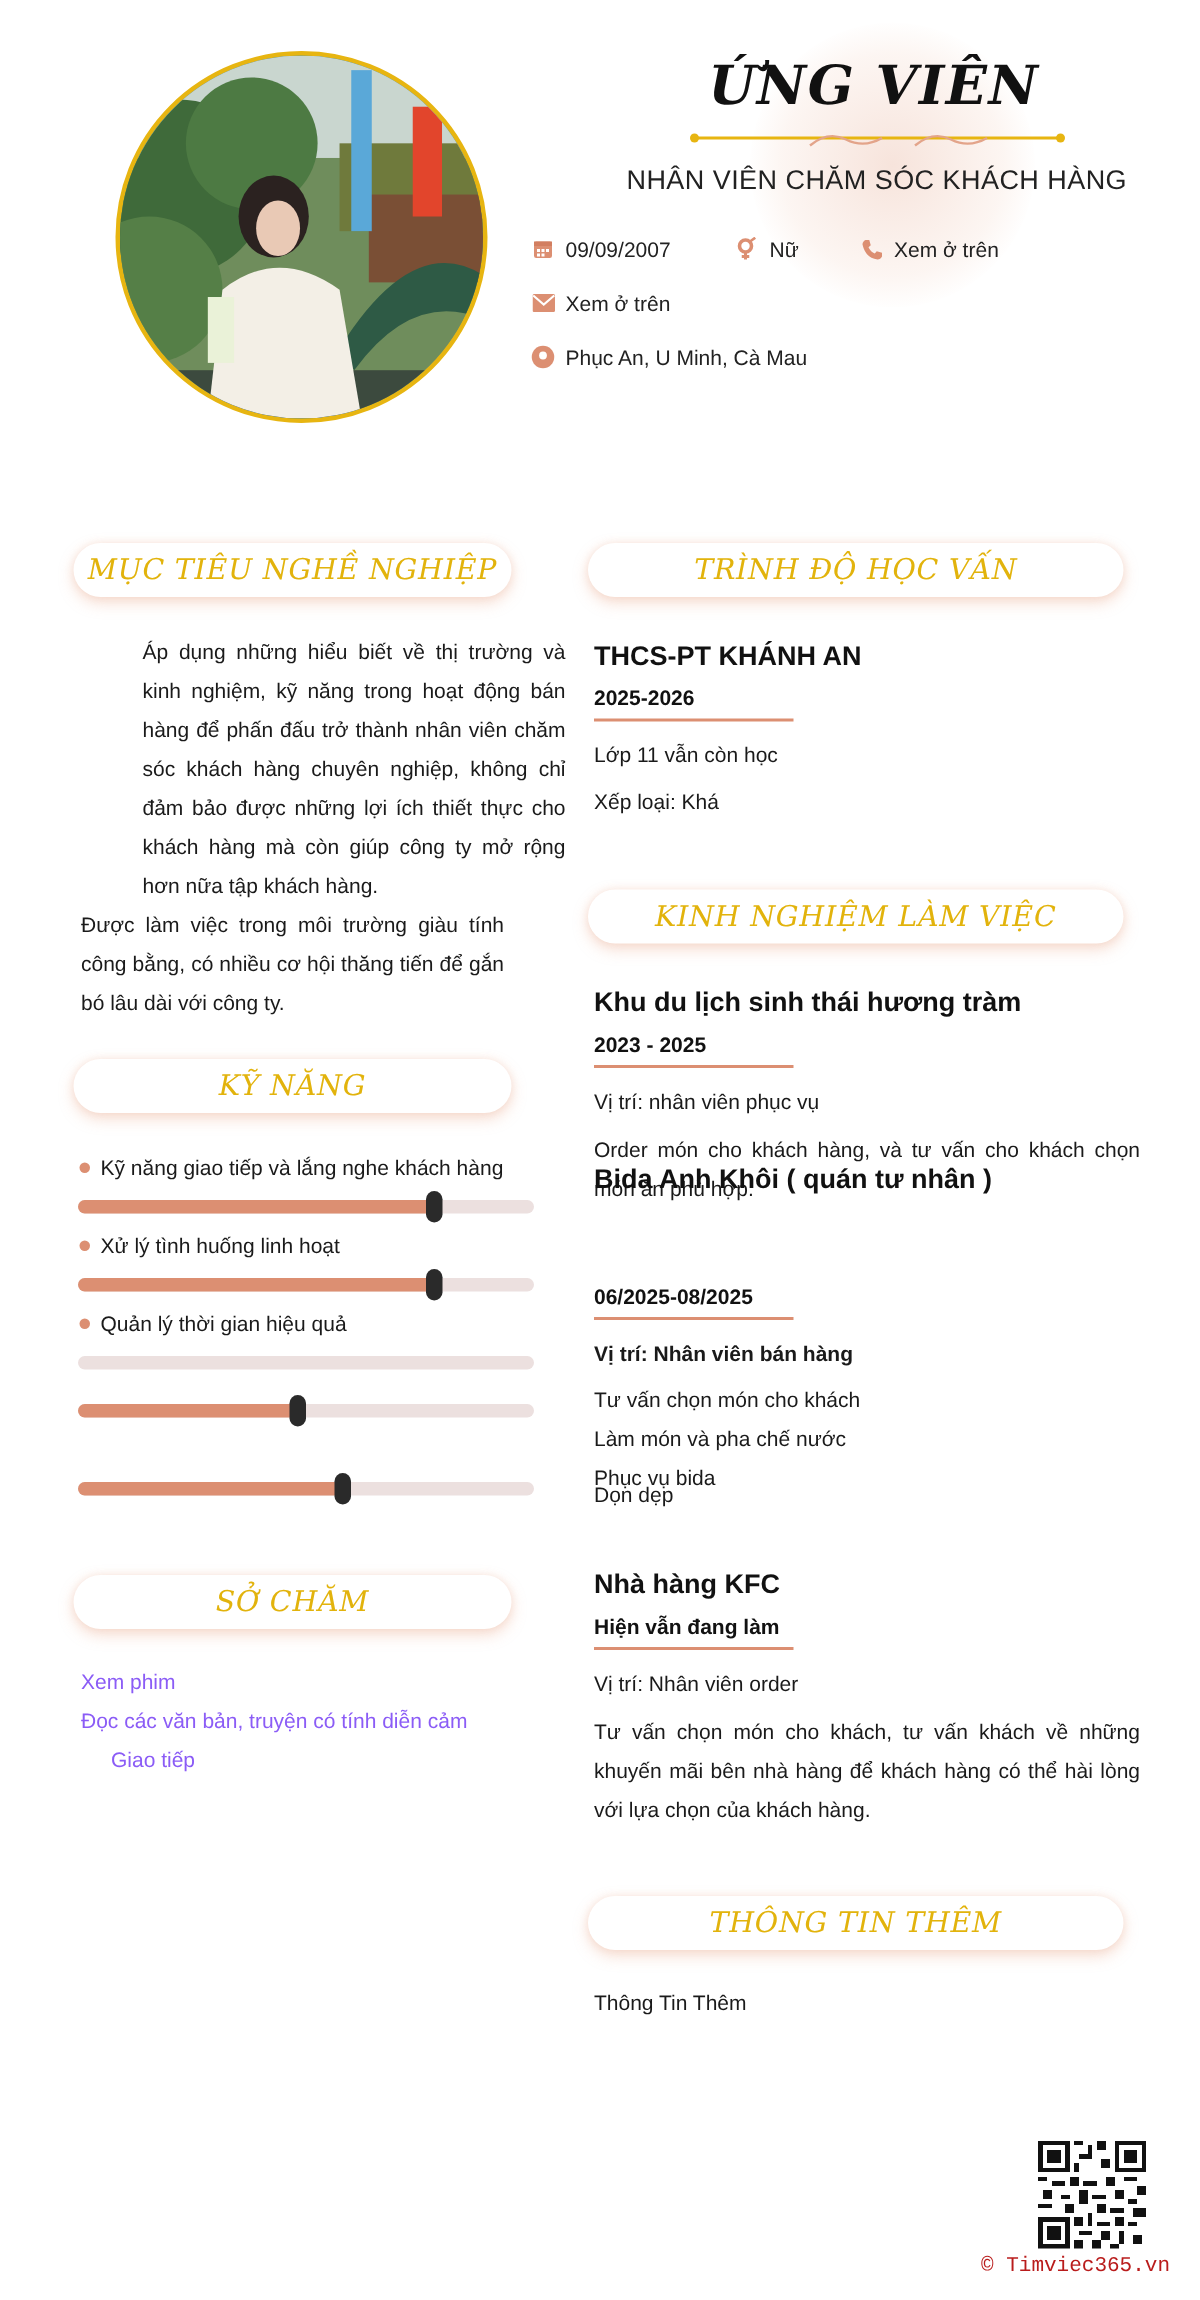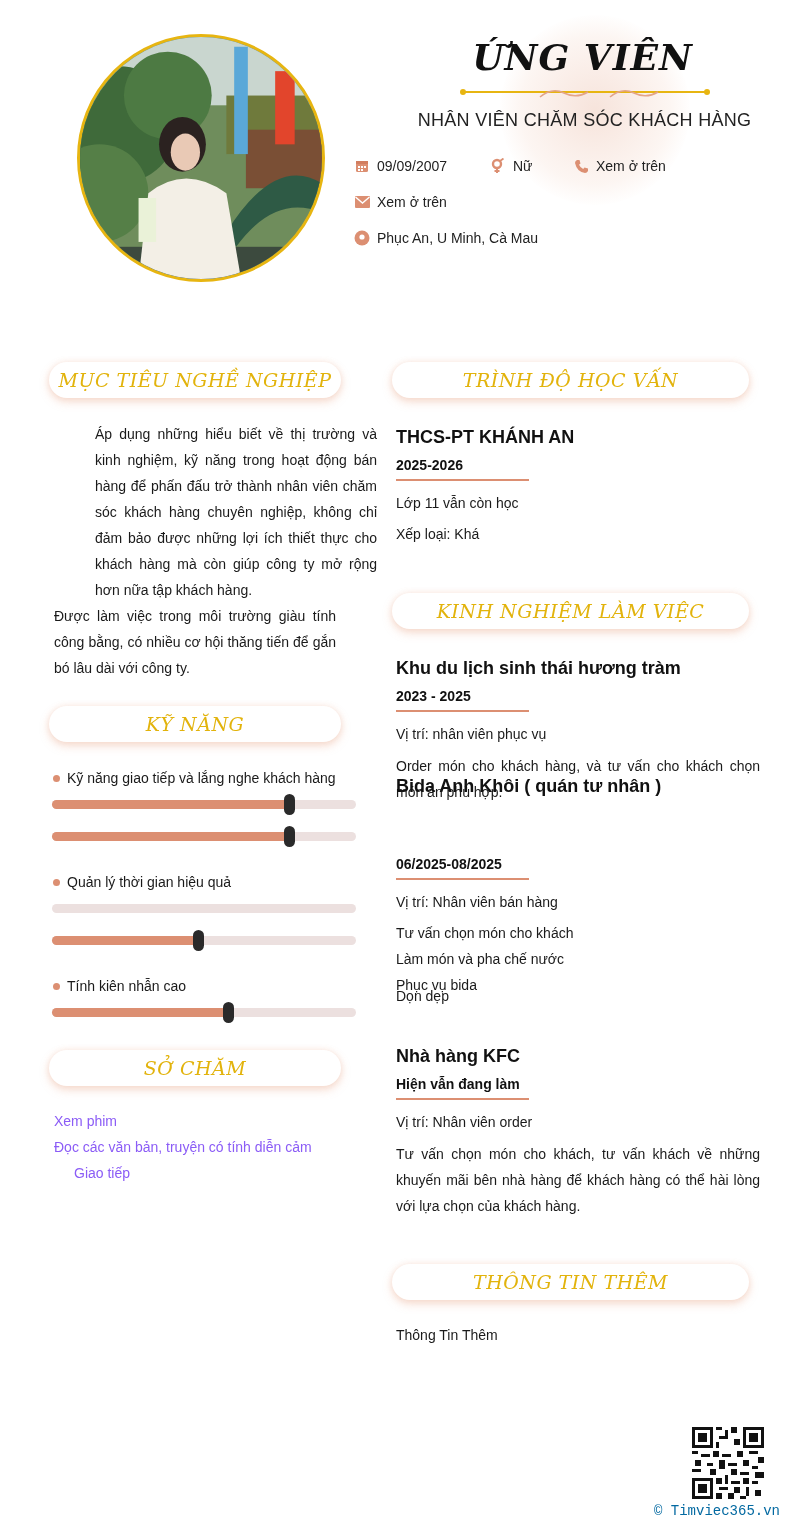--- a/index.html
+++ b/index.html
@@ -37,21 +37,21 @@
   .skill-knob { position: absolute; top: -6px; width: 11px; height: 21px; border-radius: 6px; background: #2a2a2a; margin-left: -5px; }
 
   .list-item { position: absolute; font-size: 14px; color: #8b5cf6; }
 
   .job-title-b { position: absolute; left: 396px; font-weight: bold; font-size: 18px; color: #111; }
   .job-date { position: absolute; left: 396px; font-weight: bold; font-size: 14px; color: #111; }
   .job-underline { position: absolute; left: 396px; width: 133px; height: 2px; background: #dc8f72; }
   .txt { position: absolute; left: 396px; font-size: 14px; color: #1a1a1a; }
 
   .qr { position: absolute; left: 692px; top: 1427px; width: 72px; height: 72px; }
-  .copyright { position: absolute; left: 654px; top: 1503px; font-family: "Liberation Mono", monospace; font-size: 14px; color: #0369a1; }
+  .copyright { position: absolute; left: 654px; top: 1503px; font-family: "Liberation Mono", monospace; font-size: 14px; color: #b91c1c; }
 </style>
 </head>
 <body>
 
 <div class="glow"></div>
 
 <div class="avatar">
   <svg viewBox="0 0 248 248">
     <rect width="248" height="248" fill="#6f8d5c"></rect>
     <rect x="0" y="0" width="248" height="70" fill="#c9d6cf"></rect>
@@ -144,43 +144,43 @@
   <div class="skill-label">
       <span class="skill-dot"></span>
       <span>Kỹ năng giao tiếp và lắng nghe khách hàng</span>
     </div>
   <div class="skill-bar">
       <div class="skill-fill" style="width:78%"></div>
       <div class="skill-knob" style="left:78%"></div>
     </div>
 </div>
 <div class="skill" style="top:820px;">
+  <div class="skill-label">
+      <span class="skill-dot"></span>
+      <span>Xử lý tình huống linh hoạt</span>
+    </div>
   <div class="skill-bar">
       <div class="skill-fill" style="width:78%"></div>
       <div class="skill-knob" style="left:78%"></div>
     </div>
 </div>
 <div class="skill" style="top:872px;">
   <div class="skill-label">
       <span class="skill-dot"></span>
       <span>Quản lý thời gian hiệu quả</span>
     </div>
   <div class="skill-bar"></div>
 </div>
 <div class="skill" style="top:924px;">
   <div class="skill-bar">
       <div class="skill-fill" style="width:48%"></div>
       <div class="skill-knob" style="left:48%"></div>
     </div>
 </div>
 <div class="skill" style="top:976px;">
-  <div class="skill-label">
-      <span class="skill-dot"></span>
-      <span>Tính kiên nhẫn cao</span>
-    </div>
   <div class="skill-bar">
       <div class="skill-fill" style="width:58%"></div>
       <div class="skill-knob" style="left:58%"></div>
     </div>
 </div>
 
 <div class="sec-head" style="left:49px; top:1050px; width:292px;">SỞ CHĂM</div>
 <div class="list-item" style="left:54px; top:1113px;">Xem phim</div>
 <div class="list-item" style="left:54px; top:1139px;">Đọc các văn bản, truyện có tính diễn cảm</div>
 <div class="list-item" style="left:54px; top:1165px;margin-left:20px;">Giao tiếp</div>
@@ -196,21 +196,21 @@
 
 <div class="job-title-b" style="top:658px;">Khu du lịch sinh thái hương tràm</div>
 <div class="job-date" style="top:688px;">2023 - 2025</div>
 <div class="job-underline" style="top:710px;"></div>
 <div class="txt" style="top:726px;">Vị trí: nhân viên phục vụ</div>
 <div class="para" style="left:396px; top:753px; width:364px;">Order món cho khách hàng, và tư vấn cho khách chọn món ăn phù hợp.</div>
 
 <div class="job-title-b" style="top:776px;">Bida Anh Khôi ( quán tư nhân )</div>
 <div class="job-date" style="top:856px;">06/2025-08/2025</div>
 <div class="job-underline" style="top:878px;"></div>
-<div class="txt" style="top:894px;">Vị trí: Nhân viên bán hàng</div>
+<div class="txt" style="top:894px;font-weight:bold;">Vị trí: Nhân viên bán hàng</div>
 <div class="txt" style="top:925px;">Tư vấn chọn món cho khách</div>
 <div class="txt" style="top:951px;">Làm món và pha chế nước</div>
 <div class="txt" style="top:977px;">Phục vụ bida</div>
 <div class="txt" style="top:988px;">Dọn dẹp</div>
 
 <div class="job-title-b" style="top:1046px;">Nhà hàng KFC</div>
 <div class="job-date" style="top:1076px;">Hiện vẫn đang làm</div>
 <div class="job-underline" style="top:1098px;"></div>
 <div class="txt" style="top:1114px;">Vị trí: Nhân viên order</div>
 <div class="para" style="left:396px; top:1141px; width:364px;">Tư vấn chọn món cho khách, tư vấn khách về những khuyến mãi bên nhà hàng để khách hàng có thể hài lòng với lựa chọn của khách hàng.</div>

